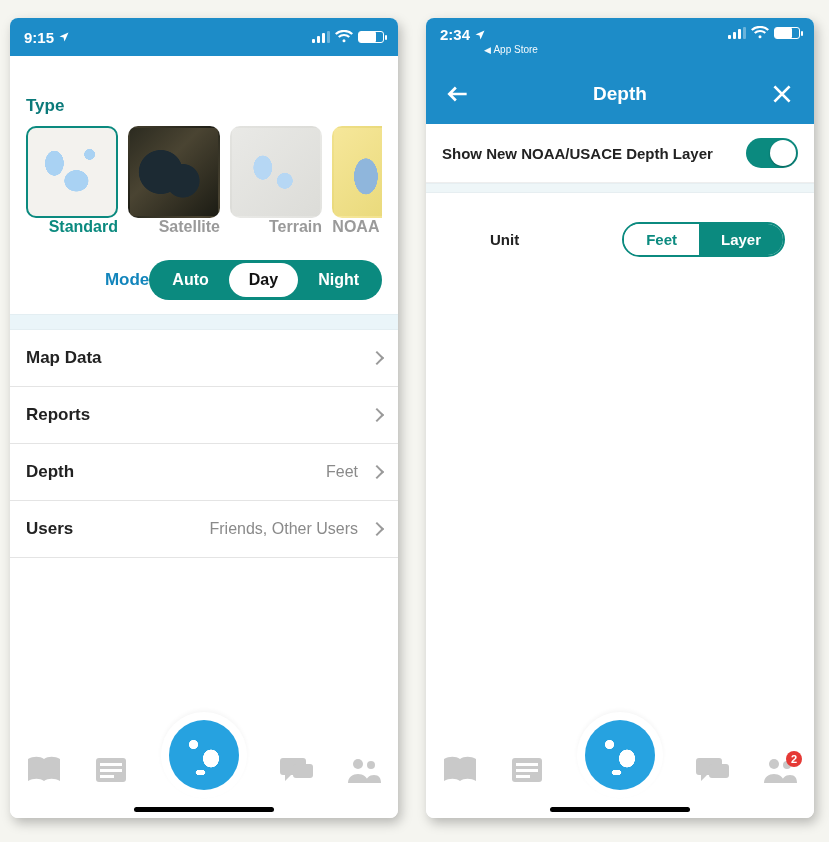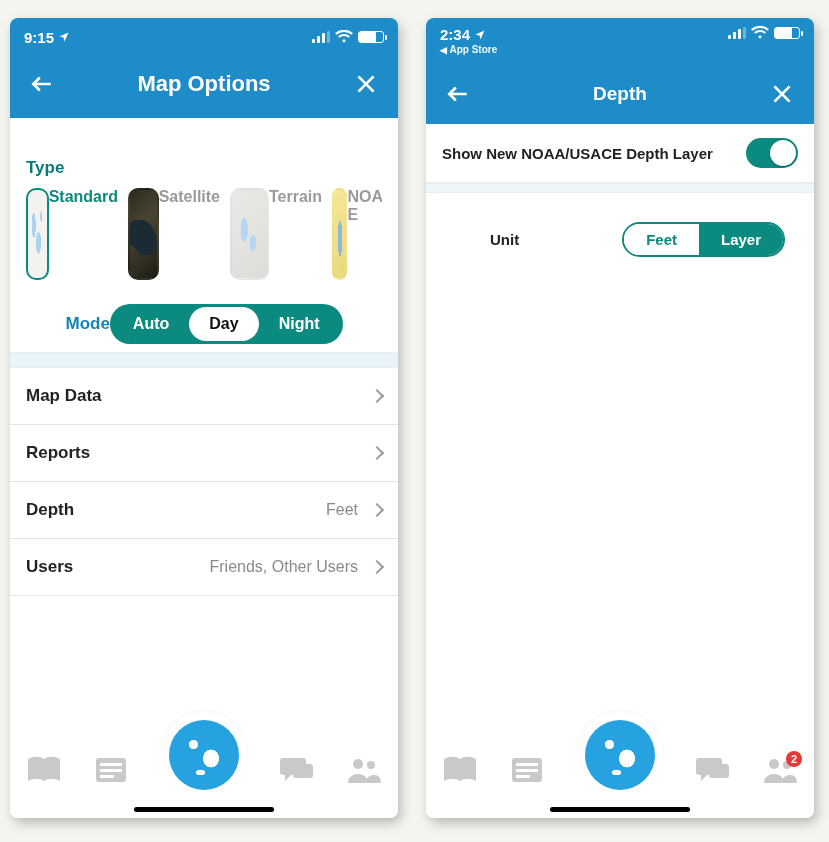--- a/index.html
+++ b/index.html
@@ -31,21 +31,21 @@
     display: flex;
     align-items: center;
     justify-content: space-between;
     padding: 0 14px;
     font-size: 15px;
     font-weight: 600;
   }
   .status-bar.tall { height: 52px; align-items: flex-start; padding-top:8px;}
   .status-left { display:flex; flex-direction:column; gap:1px;}
   .status-time { display:flex; align-items:center; gap:4px; }
-  .back-app { font-size:10px; font-weight:700; opacity:.95; }
+  .back-app { font-size:10px; font-weight:400; opacity:.95;margin-left:44px; }
   .status-icons { display:flex; align-items:center; gap:5px; }
   .sig-bars { display:flex; align-items:flex-end; gap:2px; height:12px;}
   .sig-bars span { width:3px; background:#fff; border-radius:1px;}
   .sig-bars .b1{height:4px;} .sig-bars .b2{height:7px;} .sig-bars .b3{height:10px;} .sig-bars .b4{height:12px; background:rgba(255,255,255,.35);}
   .wifi-svg { width:18px; height:14px; }
   .batt { width:26px; height:12px; border:1.5px solid #fff; border-radius:3px; position:relative;}
   .batt::after{content:""; position:absolute; right:-4px; top:3px; width:2px; height:5px; background:#fff; border-radius:1px;}
   .batt-fill{ height:100%; width:70%; background:#fff; border-radius:1px;}
   .loc-arrow { width:12px; height:12px; }
   
@@ -57,21 +57,21 @@
     justify-content:space-between;
     padding: 14px 18px 20px;
   }
   .header .title { font-size:22px; font-weight:600; }
   .icon-btn { width:28px; height:28px; display:flex; align-items:center; justify-content:center; cursor:pointer;}
   .icon-btn svg { width:26px; height:26px; stroke:#fff; fill:none; stroke-width:2.5;}
   
   .section { padding: 14px 16px 6px; }
   .section-label { color:#0b7a7a; font-weight:700; font-size:17px; margin-bottom:10px;margin-top:26px;}
   .type-row { display:flex; gap:10px; overflow:hidden; }
-  .type-item { display:flex; flex-direction:row; align-items:flex-start; gap:0; min-width:92px;}
+  .type-item { display:flex; flex-direction:column; align-items:flex-end; gap:0; min-width:92px;}
   .type-thumb { width:92px; height:92px; border-radius:10px; background:#efeeea; border:2px solid transparent; position:relative; overflow:hidden;}
   .type-item.selected .type-thumb { border-color:#0b8a7f; }
   .type-item.selected .type-label { color:#0b8a7f; font-weight:700;}
   .type-label { color:#9a9a9a; font-weight:600; font-size:16px;}
   .type-item.partial { min-width:62px;}
   .type-item.partial .type-thumb{ width:62px;}
   
   .thumb-standard { background:#f3f2ee;}
   .thumb-standard::before{ content:""; position:absolute; inset:0;
     background: radial-gradient(closest-side at 30% 40%, #a9d2f3 35%, transparent 36%),
@@ -84,21 +84,21 @@
     radial-gradient(circle at 35% 50%, #1c2a33 30%, transparent 31%),
     radial-gradient(circle at 60% 60%, #1c2a33 22%, transparent 23%);}
   .thumb-terrain { background:linear-gradient(135deg,#e9e9e6,#dcdcd8);}
   .thumb-terrain::before{content:"";position:absolute;inset:0;background:
     radial-gradient(closest-side at 35% 45%, #b6d7f4 30%, transparent 31%),
     radial-gradient(closest-side at 60% 60%, #b6d7f4 22%, transparent 23%);}
   .thumb-noaa { background:linear-gradient(135deg,#f6e79a,#e9d97a);}
   .thumb-noaa::before{content:"";position:absolute;inset:0;background:
     radial-gradient(closest-side at 55% 55%, #8fb6dc 45%, transparent 46%);}
   
-  .mode-row { display:flex; align-items:center; justify-content:center; padding: 18px 16px 8px; }
+  .mode-row { display:flex; align-items:center; justify-content:flex-end; padding: 18px 16px 14px; }
   .seg { display:flex; background:#0b8a7f; border-radius:24px; padding:3px; }
   .seg-item { color:#fff; font-weight:700; font-size:16px; padding:8px 20px; border-radius:22px; cursor:pointer;}
   .seg-item.active { background:#fff; color:#111;}
   .mode-label { color:#1285bc; font-weight:700; font-size:17px;}
   .spacer-band { height:16px; background:#eaf5f9; border-top:1px solid #e3eef2; border-bottom:1px solid #e3eef2;}
   
   .list { }
   .list-row { display:flex; align-items:center; justify-content:space-between; padding:18px 16px; border-bottom:1px solid #e4e4e4; cursor:pointer;}
   .list-row .label { font-size:17px; font-weight:700; color:#222;}
   .list-row .value { color:#8a8a8a; font-size:16px; margin-left:auto; margin-right:14px; font-weight:500;}
@@ -154,33 +154,20 @@
         </div>
       <svg class="wifi-svg" viewBox="0 0 24 18">
           <path d="M12 16a2 2 0 100-4 2 2 0 000 4zM4 8a12 12 0 0116 0l-2 2a9 9 0 00-12 0zM0 4a18 18 0 0124 0l-2 2a15 15 0 00-20 0z" fill="#fff"></path>
         </svg>
       <div class="batt">
           <div class="batt-fill"></div>
         </div>
     </div>
   </div>
 
-  <div class="header">
-    <div class="icon-btn">
-      <svg viewBox="0 0 24 24">
-          <path d="M20 12H4M10 6l-6 6 6 6"></path>
-        </svg>
-    </div>
-    <div class="title">Map Options</div>
-    <div class="icon-btn">
-      <svg viewBox="0 0 24 24">
-          <path d="M5 5l14 14M19 5L5 19"></path>
-        </svg>
-    </div>
-  </div>
 
   <div class="section">
     <div class="section-label">Type</div>
     <div class="type-row">
       <div class="type-item selected">
         <div class="type-thumb thumb-standard"></div>
         <div class="type-label">Standard</div>
       </div>
       <div class="type-item">
         <div class="type-thumb thumb-sat"></div>

